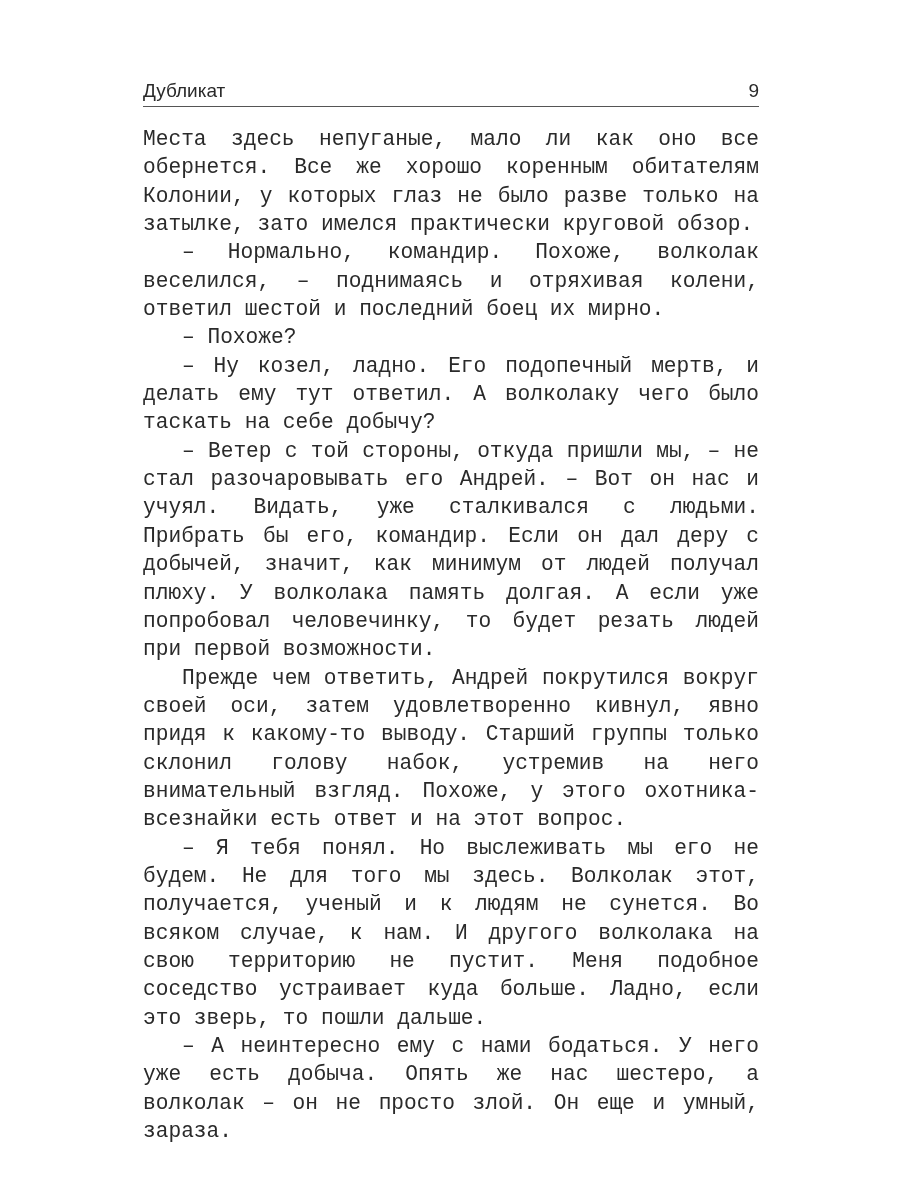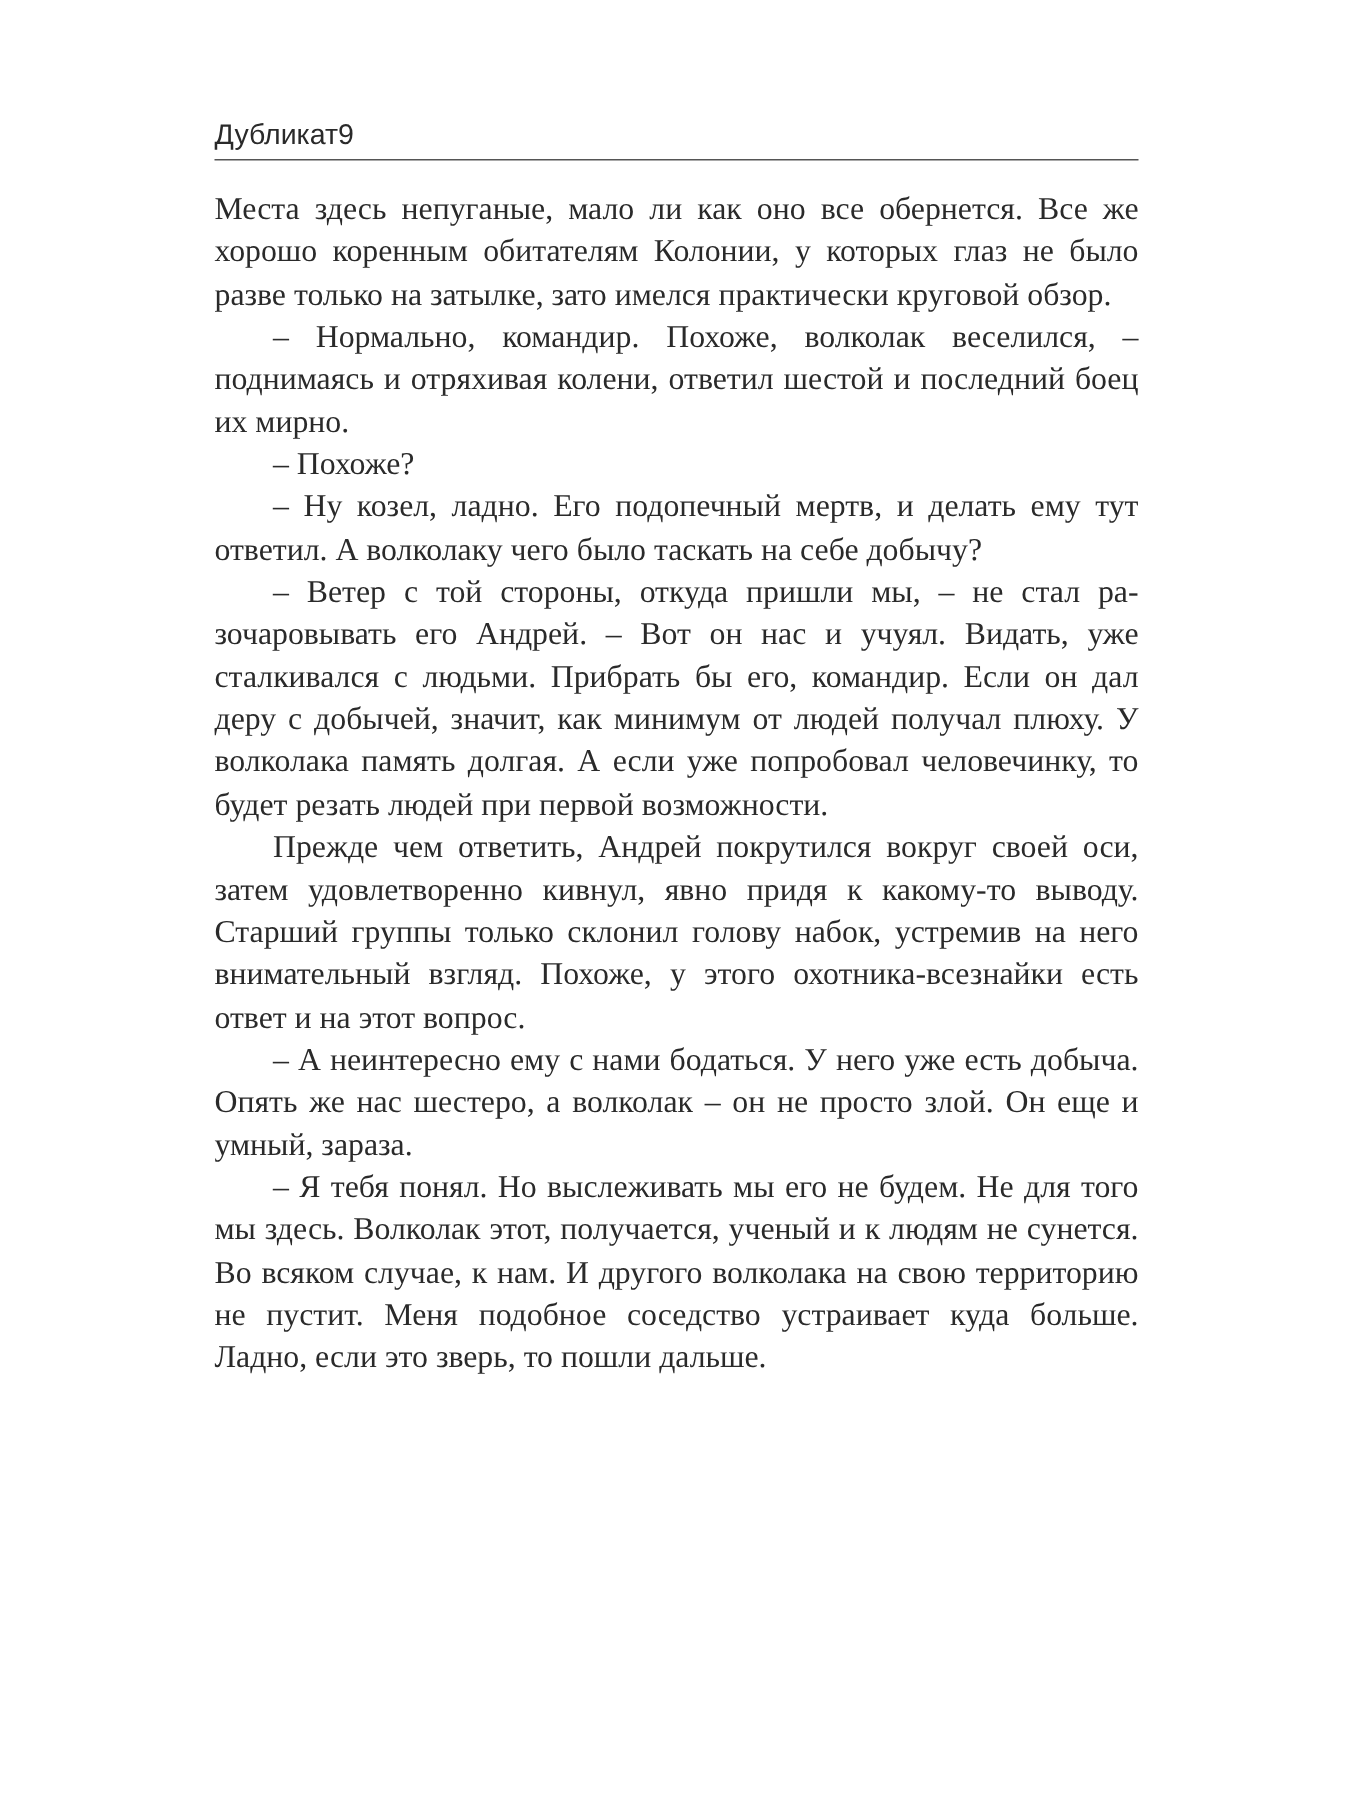--- a/index.html
+++ b/index.html
@@ -1,41 +1,41 @@
 <!DOCTYPE html>
 <html><head>
 <meta charset="utf-8">
 <style>
   html, body { margin: 0; padding: 0; background: #ffffff; }
   body { width: 900px; height: 1200px; position: relative; overflow: hidden; }
   .page { position: absolute; left: 143px; top: 74px; width: 616px; color: #2a2a2a; }
   .running-head {
-    display: flex; justify-content: flex-start; align-items: flex-end;
+    display: flex; justify-content: space-between; align-items: flex-end;
     font-family: "Liberation Sans", sans-serif; font-size: 19px;
     height: 28px; padding-bottom: 4px; border-bottom: 1.5px solid #555;
   }
   .body-text {
     margin-top: 18px;
-    font-family: Liberation Serif, serif; font-size: 21.2px;
+    font-family: Liberation Mono, monospace; font-size: 21.2px;
     line-height: 28.35px; text-align: justify; hyphens: manual;
   }
   .body-text p { margin: 0; }
   .body-text p.indent { text-indent: 39px; }
 </style>
 </head>
 <body>
 
 <div class="page">
   <div class="running-head">
     <span>Дубликат</span>
     <span>9</span>
   </div>
   <div class="body-text">
     <p>Места здесь непуганые, мало ли как оно все обернется. Все же хорошо коренным обитателям Колонии, у которых глаз не было разве только на затылке, зато имелся практически круговой обзор.</p>
     <p class="indent">– Нормально, командир. Похоже, волколак веселил­ся, – поднимаясь и отряхивая колени, ответил шестой и по­следний боец их мирно.</p>
     <p class="indent">– Похоже?</p>
     <p class="indent">– Ну козел, ладно. Его подопечный мертв, и делать ему тут ответил. А волколаку чего было таскать на себе добычу?</p>
     <p class="indent">– Ветер с той стороны, откуда пришли мы, – не стал ра­зочаровывать его Андрей. – Вот он нас и учуял. Видать, уже сталкивался с людьми. Прибрать бы его, командир. Если он дал деру с добычей, значит, как минимум от людей получал плюху. У волколака память долгая. А если уже попробовал че­ловечинку, то будет резать людей при первой возможности.</p>
     <p class="indent">Прежде чем ответить, Андрей покрутился вокруг своей оси, затем удовлетворенно кивнул, явно придя к какому-то выводу. Старший группы только склонил голову набок, устремив на него внимательный взгляд. Похоже, у этого охотника-всезнайки есть ответ и на этот вопрос.</p>
+    <p class="indent">– Я тебя понял. Но выслеживать мы его не будем. Не для того мы здесь. Волколак этот, получается, ученый и к людям не сунется. Во всяком случае, к нам. И другого волколака на свою территорию не пустит. Меня подобное соседство устраивает куда больше. Ладно, если это зверь, то пошли дальше.</p>
     <p class="indent">– А неинтересно ему с нами бодаться. У него уже есть добыча. Опять же нас шестеро, а волколак – он не просто злой. Он еще и умный, зараза.</p>
-    <p class="indent">– Я тебя понял. Но выслеживать мы его не будем. Не для того мы здесь. Волколак этот, получается, ученый и к людям не сунется. Во всяком случае, к нам. И другого волколака на свою территорию не пустит. Меня подобное соседство устраивает куда больше. Ладно, если это зверь, то пошли дальше.</p>
   </div>
 </div>
 
 </body></html>

